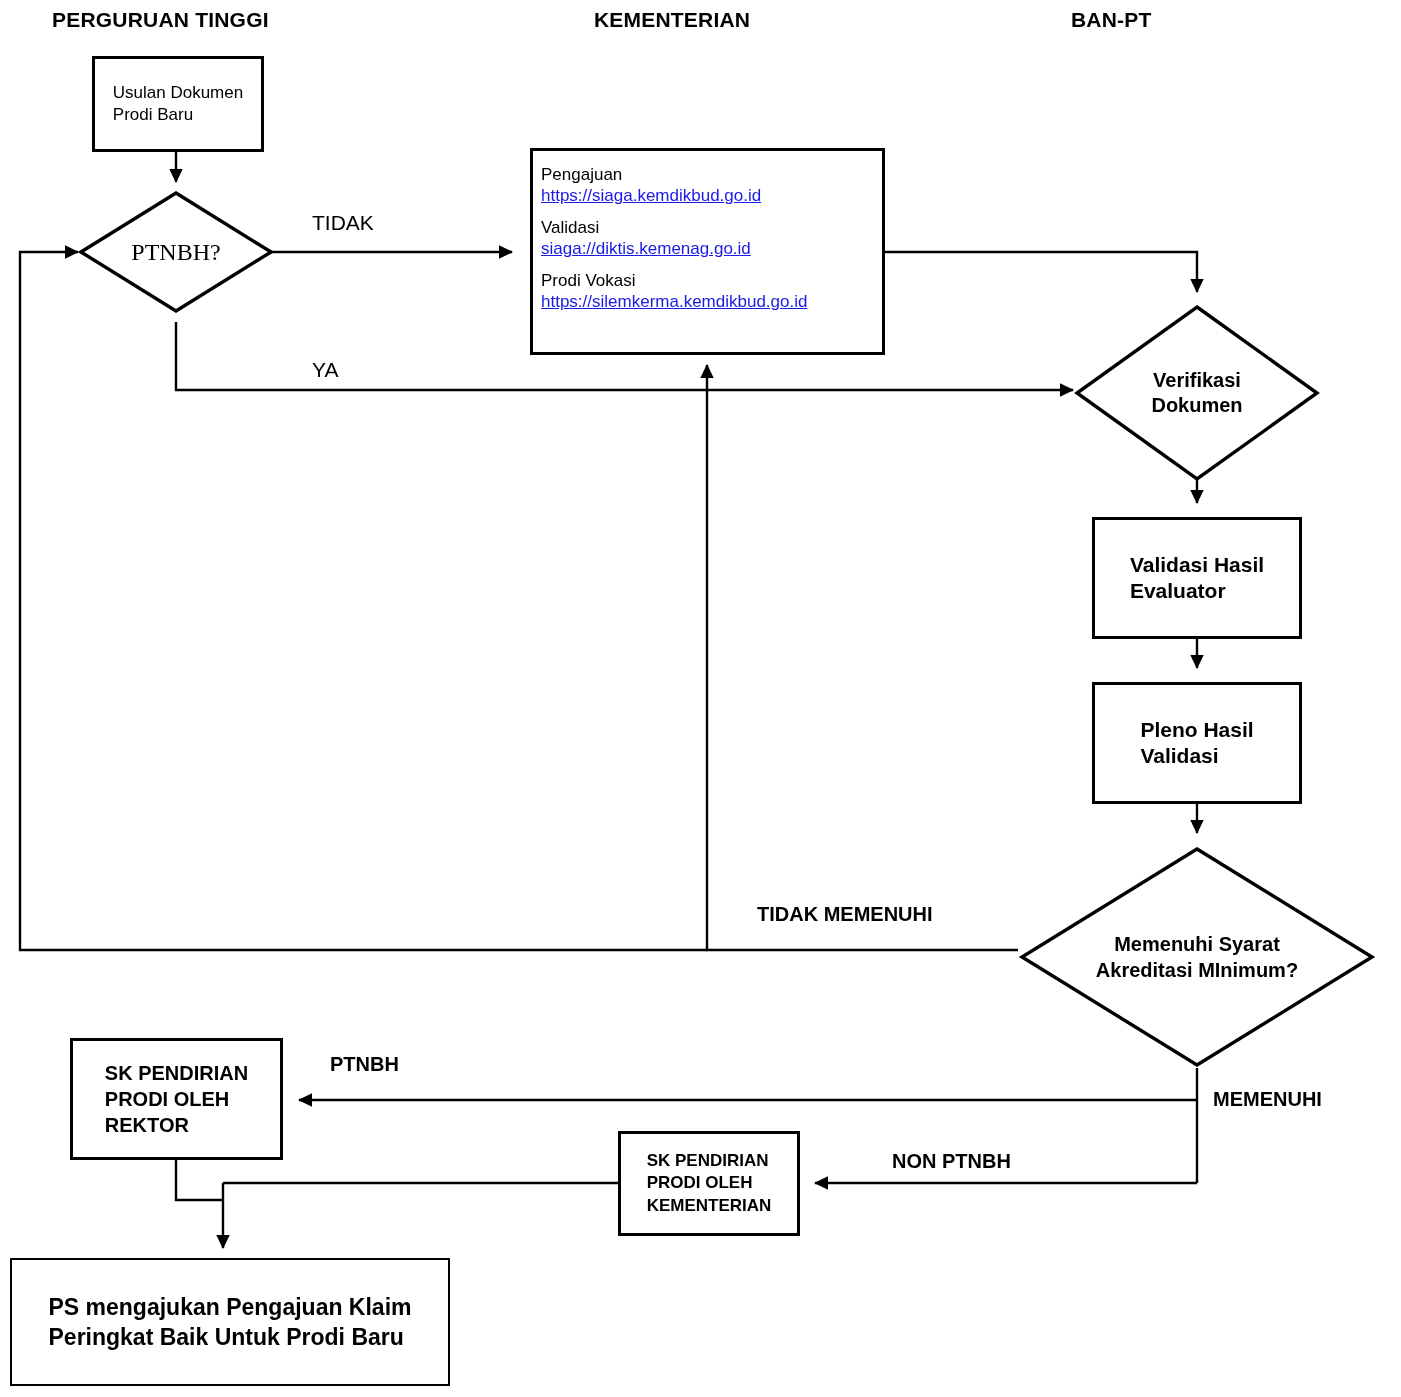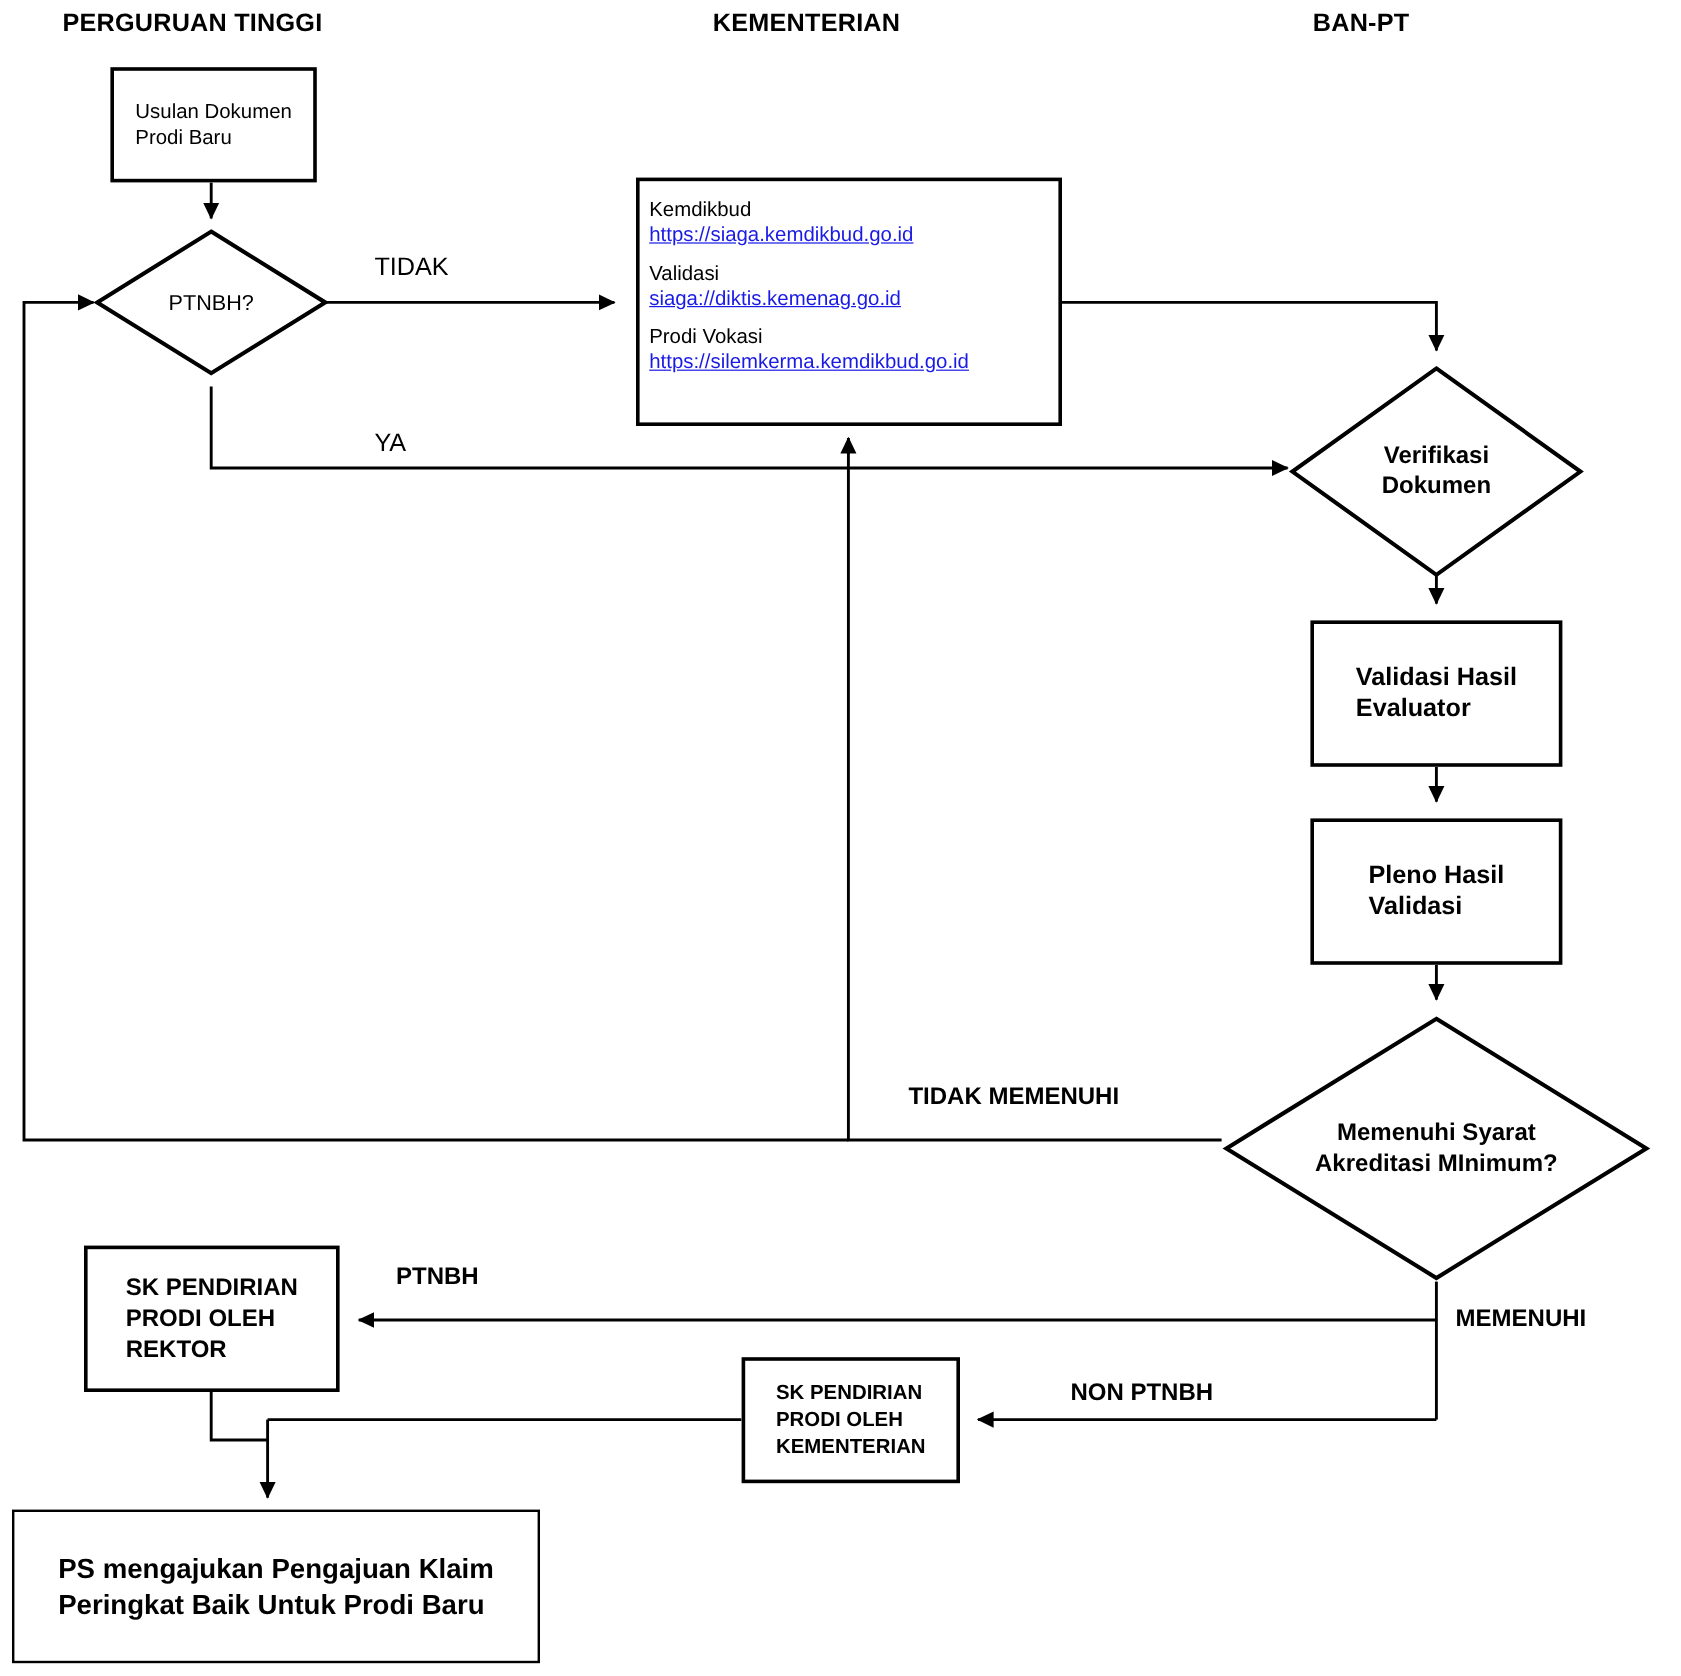--- a/index.html
+++ b/index.html
@@ -35,21 +35,21 @@
     display:flex;align-items:center;justify-content:center;text-align:center;
     color:#000;pointer-events:none;}
 </style>
 </head>
 <body>
 
 <div id="canvas">
 
   <div class="swim-title" style="left:52px;top:8px;">PERGURUAN TINGGI</div>
   <div class="swim-title" style="left:594px;top:8px;">KEMENTERIAN</div>
-  <div class="swim-title" style="left:1094px;top:8px;">BAN-PT</div>
+  <div class="swim-title" style="left:1071px;top:8px;">BAN-PT</div>
 
   <svg id="wires" viewBox="0 0 1401 1397" xmlns="http://www.w3.org/2000/svg">
     <defs>
       <marker id="ah" markerWidth="11" markerHeight="11" refX="9.6" refY="5.5" orient="auto" markerUnits="userSpaceOnUse">
         <path d="M0,0.6 L10.5,5.5 L0,10.4 z" fill="#000"></path>
       </marker>
       <marker id="ahb" markerWidth="15" markerHeight="15" refX="13" refY="7.5" orient="auto" markerUnits="userSpaceOnUse">
         <path d="M0,0.8 L14,7.5 L0,14.2 z" fill="#000"></path>
       </marker>
     </defs>
@@ -89,28 +89,28 @@
     <div>
       <div>Usulan Dokumen</div>
       <div>Prodi Baru</div>
     </div>
   </div>
 
   <div class="diamond-wrap" style="left:78px;top:190px;width:196px;height:124px;">
     <svg width="196" height="124" viewBox="0 0 196 124" xmlns="http://www.w3.org/2000/svg">
       <polygon points="98,3 193,62 98,121 3,62" fill="#fff" stroke="#000" stroke-width="3.4"></polygon>
     </svg>
-    <div class="diamond-text" style="font-size:18px;">
+    <div class="diamond-text" style="font-size:24px;font-family:Liberation Serif, serif;">
       <span>PTNBH?</span>
     </div>
   </div>
 
   <div class="link-box" style="left:530px;top:148px;width:355px;height:207px;">
     <div class="grp">
-      <span class="nm">Kemdikbud</span>
+      <span class="nm">Pengajuan</span>
       <span class="url">https://siaga.kemdikbud.go.id</span>
     </div>
     <div class="grp">
       <span class="nm">Validasi</span>
       <span class="url">siaga://diktis.kemenag.go.id</span>
     </div>
     <div class="grp">
       <span class="nm">Prodi Vokasi</span>
       <span class="url">https://silemkerma.kemdikbud.go.id</span>
     </div>

